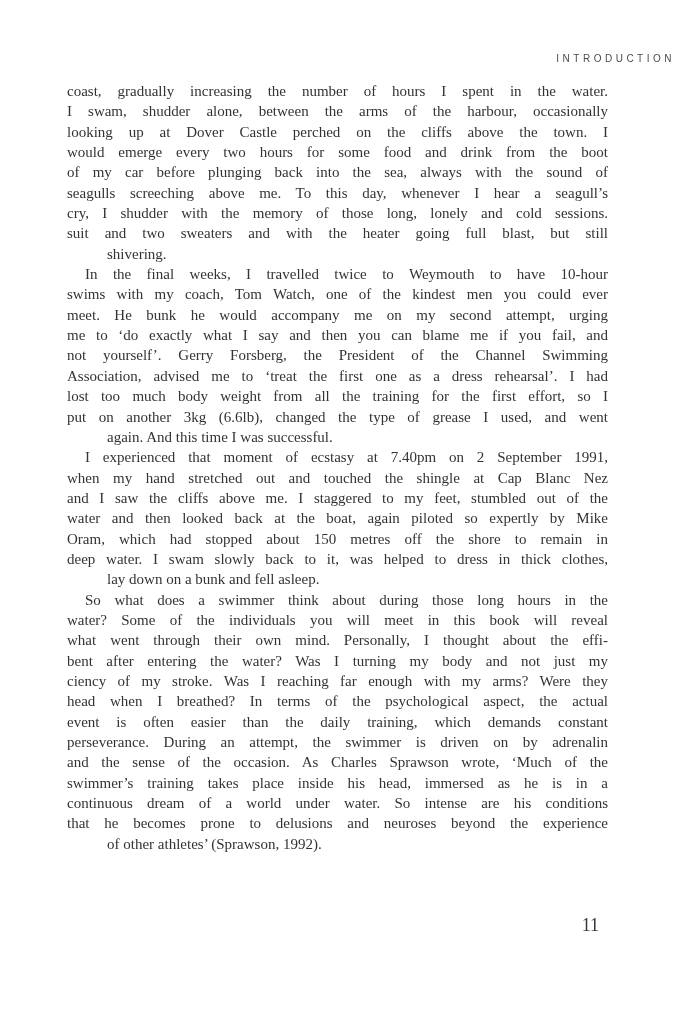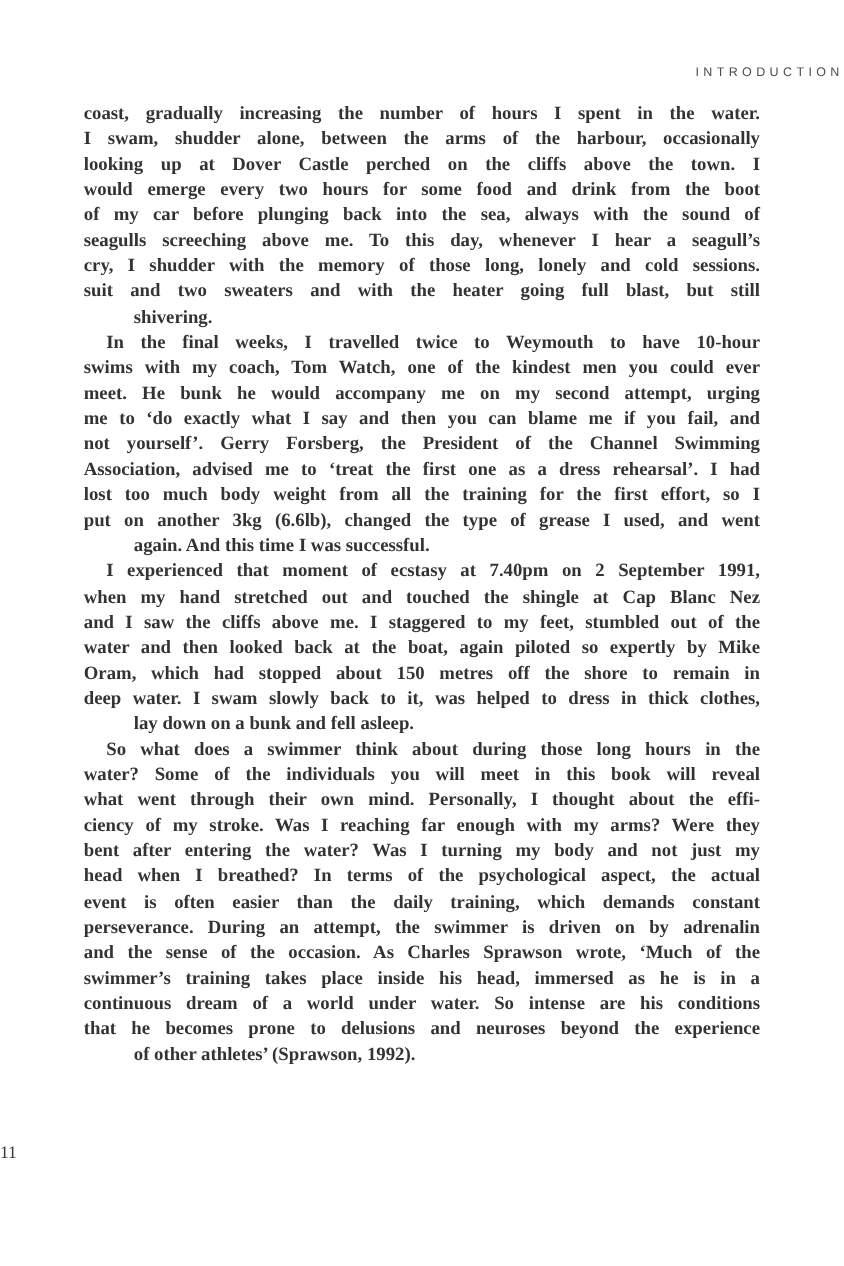--- a/index.html
+++ b/index.html
@@ -34,37 +34,36 @@
     font-family: "Liberation Serif", serif;
     font-size: 15px;
     line-height: 20.35px;
     color: #333335;
   }
   .line {
     width: 541px;
     white-space: nowrap;
     text-align: justify;
     text-align-last: justify;
-    font-weight: bold;
   }
   .line.last {
     text-align-last: left;
     margin-left: 40px;
   }
   .line.indent {
     text-indent: 18px;
   }
   .folio {
     position: absolute;
     top: 915px;
     left: 0;
     width: 599px;
-    text-align: left;
+    text-align: right;
     font-family: "Liberation Serif", serif;
-    font-size: 14px;
+    font-size: 18px;
     color: #35353c;
   }
 </style>
 </head>
 <body>
 
 <div class="page">
   <div class="running-head">INTRODUCTION</div>
 
   <div class="text-block" id="text-block">
@@ -96,22 +95,22 @@
         <div class="line">and I saw the cliffs above me. I staggered to my feet, stumbled out of the</div>
         <div class="line">water and then looked back at the boat, again piloted so expertly by Mike</div>
         <div class="line">Oram, which had stopped about 150 metres off the shore to remain in</div>
         <div class="line">deep water. I swam slowly back to it, was helped to dress in thick clothes,</div>
         <div class="line last">lay down on a bunk and fell asleep.</div>
       </div>
       <div>
         <div class="line indent">So what does a swimmer think about during those long hours in the</div>
         <div class="line">water? Some of the individuals you will meet in this book will reveal</div>
         <div class="line">what went through their own mind. Personally, I thought about the effi-</div>
+        <div class="line">bent after entering the water? Was I turning my body and not just my</div>
         <div class="line">ciency of my stroke. Was I reaching far enough with my arms? Were they</div>
-        <div class="line">bent after entering the water? Was I turning my body and not just my</div>
         <div class="line">head when I breathed? In terms of the psychological aspect, the actual</div>
         <div class="line">event is often easier than the daily training, which demands constant</div>
         <div class="line">perseverance. During an attempt, the swimmer is driven on by adrenalin</div>
         <div class="line">and the sense of the occasion. As Charles Sprawson wrote, ‘Much of the</div>
         <div class="line">swimmer’s training takes place inside his head, immersed as he is in a</div>
         <div class="line">continuous dream of a world under water. So intense are his conditions</div>
         <div class="line">that he becomes prone to delusions and neuroses beyond the experience</div>
         <div class="line last">of other athletes’ (Sprawson, 1992).</div>
       </div>
     </div>

